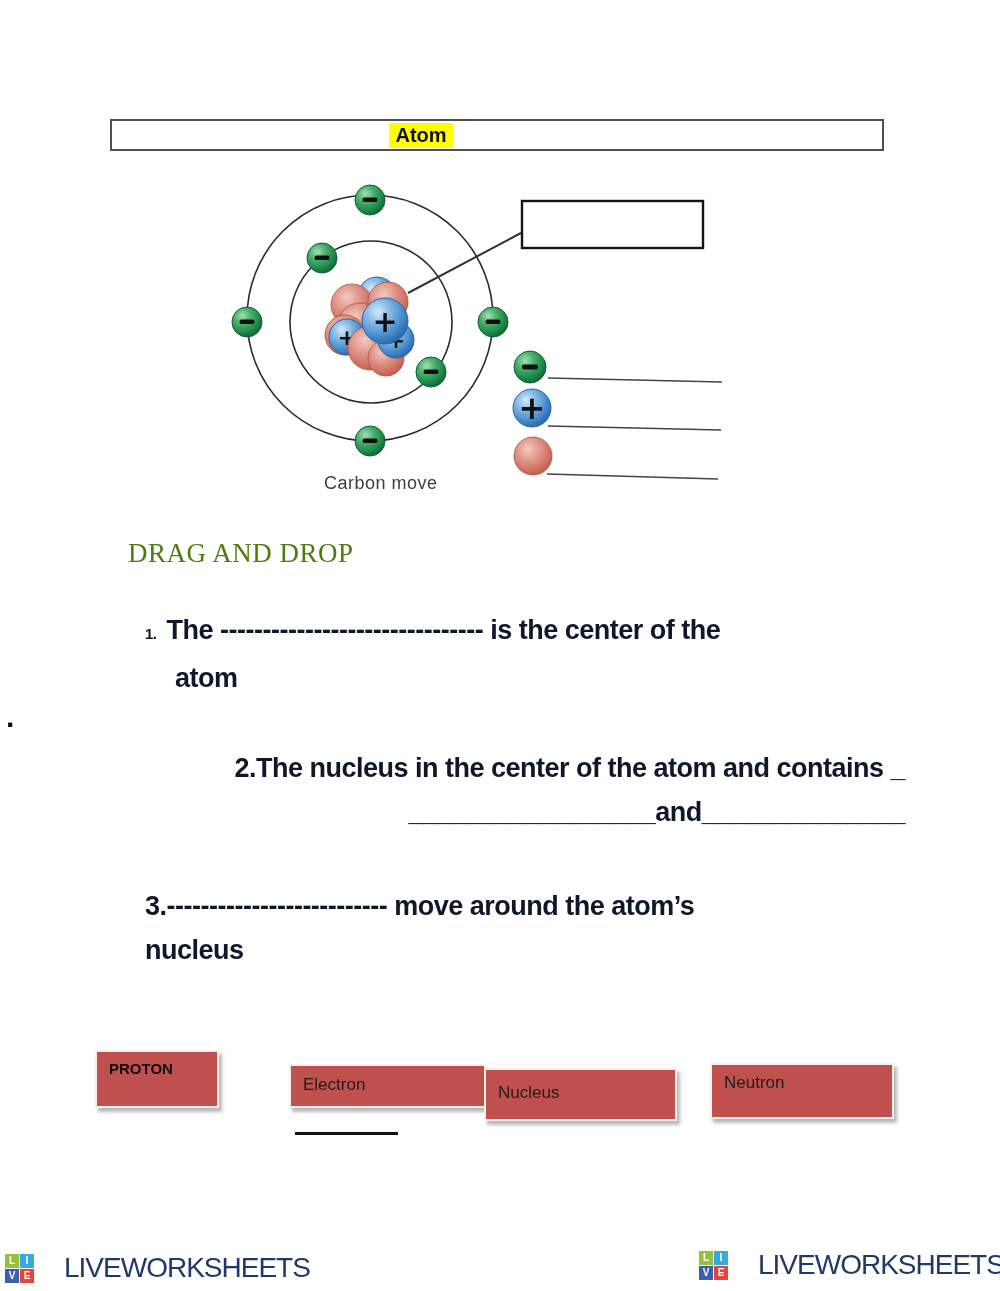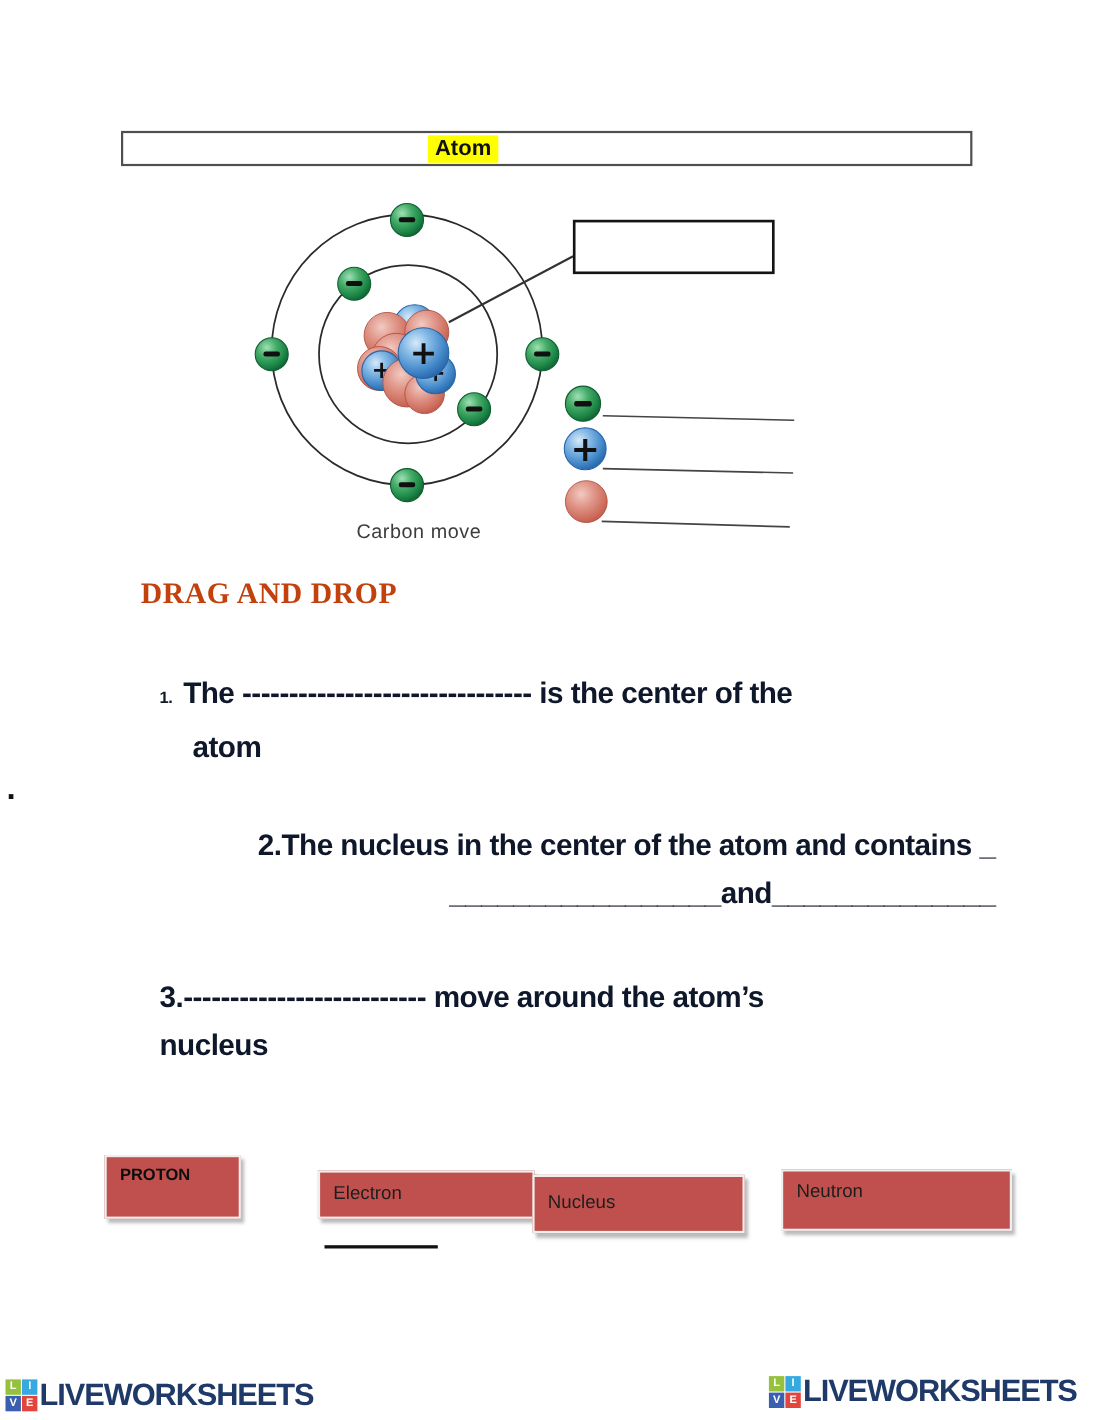--- a/index.html
+++ b/index.html
@@ -11,55 +11,55 @@
     border:2px solid #4f4f4f; background:#fff; display:flex; align-items:center; justify-content:center; }
   .title-box .hl { background:#ffff00; font-weight:700; font-size:20px; color:#111;
     padding:1px 6px; position:relative; left:-76px; }
 
   
   .diagram { position:absolute; left:220px; top:170px; width:520px; height:340px; }
   .plus-txt { font-family:"DejaVu Sans", sans-serif; font-weight:bold; fill:#101010; }
   .caption { position:absolute; left:324px; top:473px; font-size:18px; color:#3d3d3d; letter-spacing:0.5px; }
 
   
-  .drag-heading { position:absolute; left:128px; top:524px; font-family:"Liberation Serif", serif;
-    font-weight:700; font-size:27px; color:#c2410c; letter-spacing:0.5px; }
+  .drag-heading { position:absolute; left:128px; top:538px; font-family:"Liberation Serif", serif;
+    font-weight:400; font-size:27px; color:#4d7c0f; letter-spacing:0.5px; }
 
   .stray { position:absolute; left:6px; top:700px; font-size:30px; font-weight:700; color:#111; }
 
   
   .question { position:absolute; left:145px; width:760px; font-weight:700; font-size:27px;
     color:#0f172a; line-height:44px; letter-spacing:-0.5px; }
   .q1 { top:608px; }
   .q2 { top:746px;text-align:right; }
   .q3 { top:884px; }
   .qnum { font-size:15px; margin-right:10px; font-weight:700; }
   .q1 .line2 { margin-left:30px; }
 
   
   .answer { position:absolute; background:#c0504d; border:2px solid #efefef;
     box-shadow:3px 4px 3px rgba(130,130,130,0.55); color:#1d1d1d; font-size:17px;
     padding:8px 12px; cursor:pointer; }
   .a-proton   { left:95px;  top:1050px; width:124px; height:58px; font-weight:700; font-size:15px; color:#0d0d0d; }
   .a-electron { left:259px; top:1064px; width:197px; height:44px; padding-top:9px;margin-left:30px; }
   .a-nucleus  { left:484px; top:1068px; width:193px; height:53px; padding-top:13px; }
-  .a-neutron  { left:710px; top:1063px; width:210px; height:56px; }
+  .a-neutron  { left:710px; top:1063px; width:184px; height:56px; }
 
   .blank-underline { position:absolute; left:295px; top:1132px; width:103px; height:3px; background:#111; }
 
   
   .logo { position:absolute; display:flex; align-items:center; gap:2px; }
   .logo-left  { left:5px;   top:1252px; }
   .logo-right { left:699px; top:1249px; }
   .logo-grid { display:grid; grid-template-columns:14px 14px; grid-template-rows:14px 14px; gap:1px; }
   .logo-sq { display:flex; align-items:center; justify-content:center; color:#fff;
     font-size:10px; font-weight:700; line-height:1; }
   .sq-0 { background:#95c13d; } .sq-1 { background:#36a9e1; }
   .sq-2 { background:#3a5fae; } .sq-3 { background:#e2453c; }
-  .logo-text { font-size:28px; font-weight:700; color:#1f3a68; letter-spacing:-1px; }
+  .logo-text { font-size:28px; font-weight:400; color:#1f3a68; letter-spacing:-1px;margin-left:28px; }
 </style>
 </head>
 <body>
 
 <div class="page">
 
   <div class="title-box">
     <span class="hl">Atom</span>
   </div>
 

